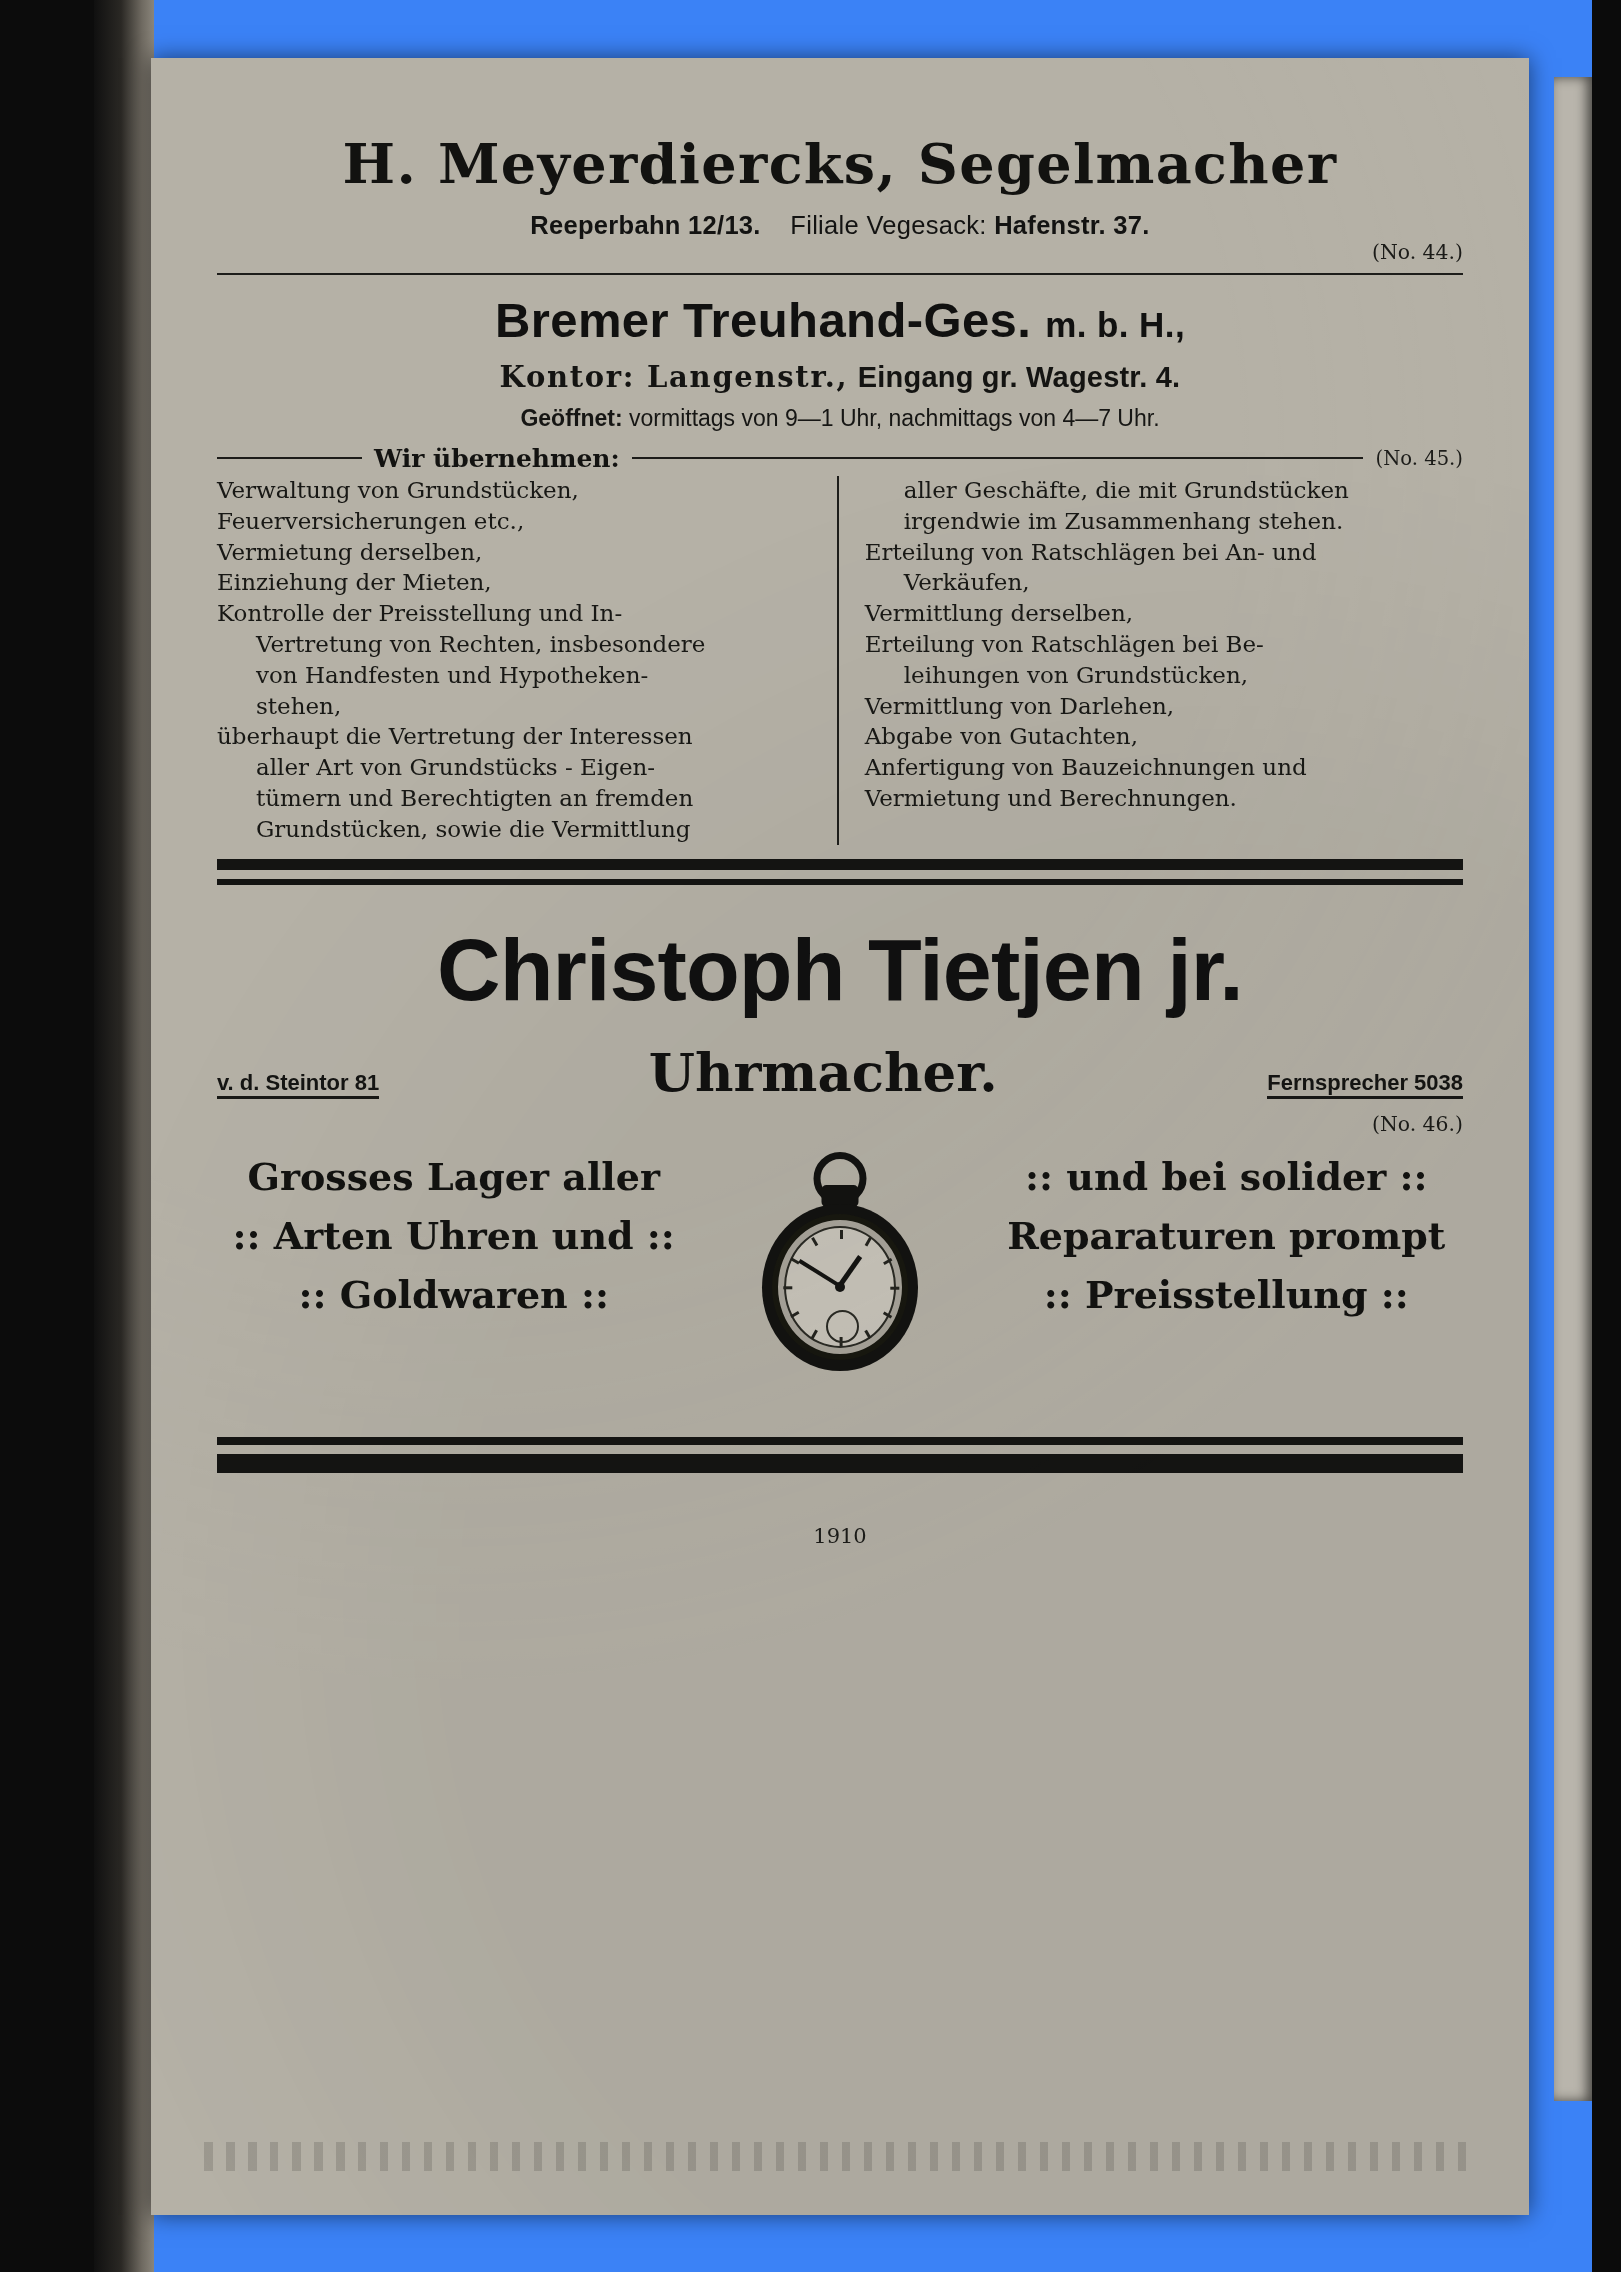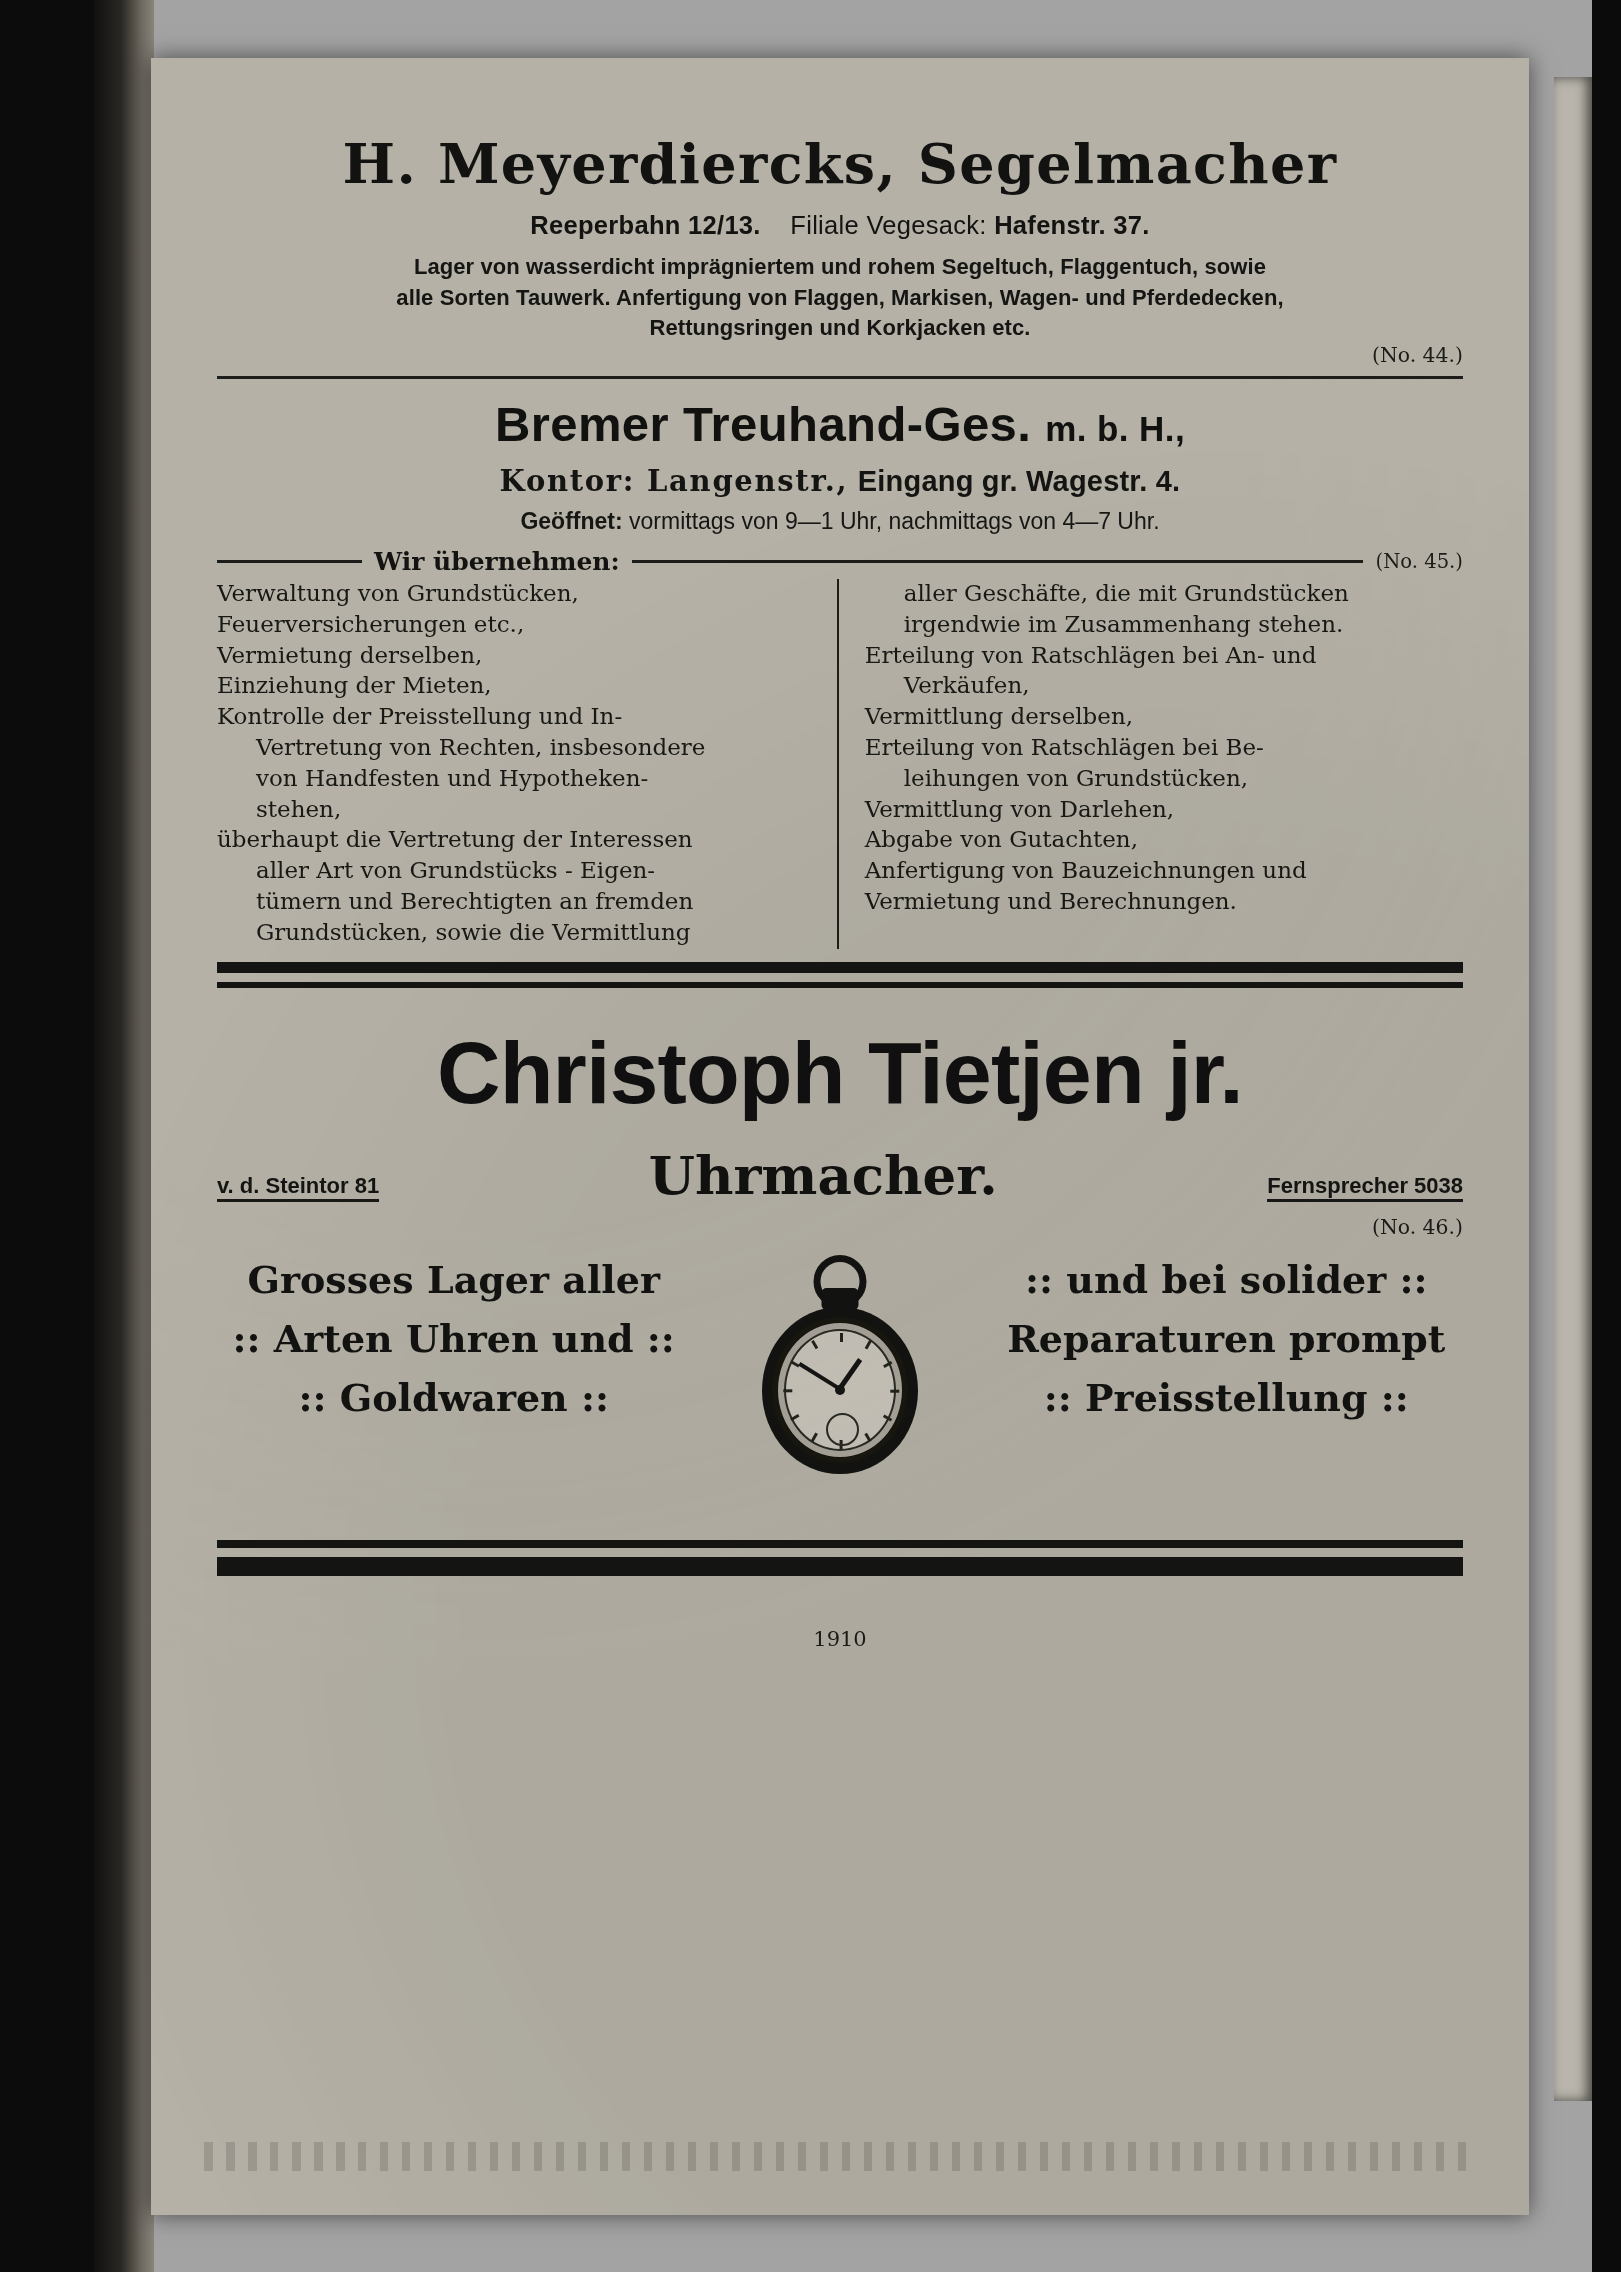--- a/index.html
+++ b/index.html
@@ -12,21 +12,21 @@
     height: 2273px;
     position: relative;
     font-family: "DejaVu Sans", sans-serif;
     overflow: hidden;
   }
 
   
   #scan {
     position: absolute;
     inset: 0;
-    background: #a3a3a3;
+    background: #3b82f6;
   }
   .dark-left {
     position: absolute;
     left: 0; top: 0; width: 94px; height: 100%;
     background: #0c0c0c;
   }
   .dark-right {
     position: absolute;
     right: 0; top: 0; width: 30px; height: 100%;
     background: #0b0b0b;
@@ -365,25 +365,20 @@
       <div class="ad">
         <div class="ad1-title fraktur">H. Meyerdiercks, Segelmacher</div>
 
         <div class="ad1-sub">
           <span>Reeperbahn 12/13.</span>
           &nbsp;&nbsp;
           <span class="light">Filiale Vegesack:</span>
           <span>Hafenstr. 37.</span>
         </div>
 
-        <div class="ad1-body">
-          <span class="ln">Lager von wasserdicht imprägniertem und rohem Segeltuch, Flaggentuch, sowie</span>
-          <span class="ln">alle Sorten Tauwerk. Anfertigung von Flaggen, Markisen, Wagen- und Pferdedecken,</span>
-          <span class="ln l3">Rettungsringen und Korkjacken etc.</span>
-        </div>
 
         <div class="no-tag">(No. 44.)</div>
         <div class="rule-thin"></div>
       </div>
 
       <div class="ad">
         <div class="ad2-title">
           <span>Bremer Treuhand-Ges.</span>
           <span class="small">m. b. H.,</span>
         </div>

